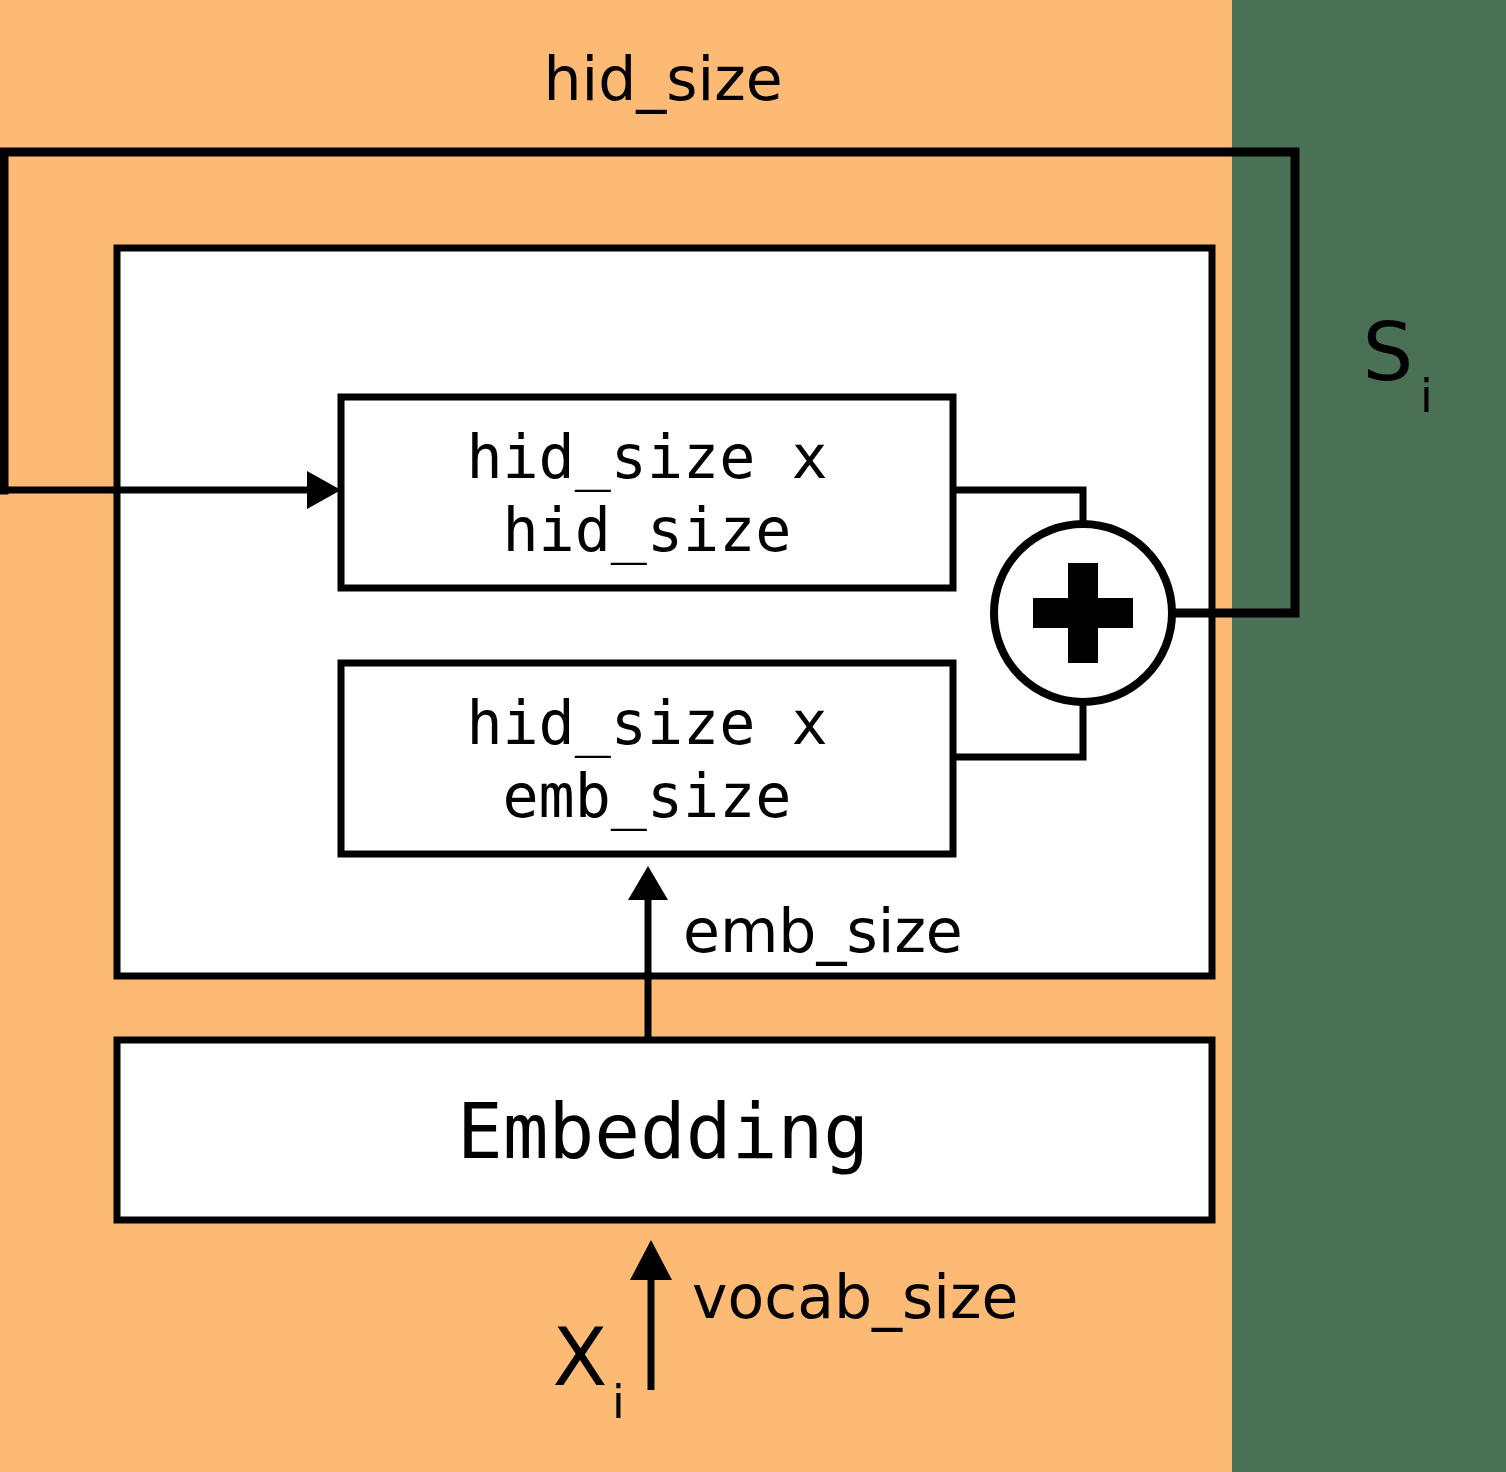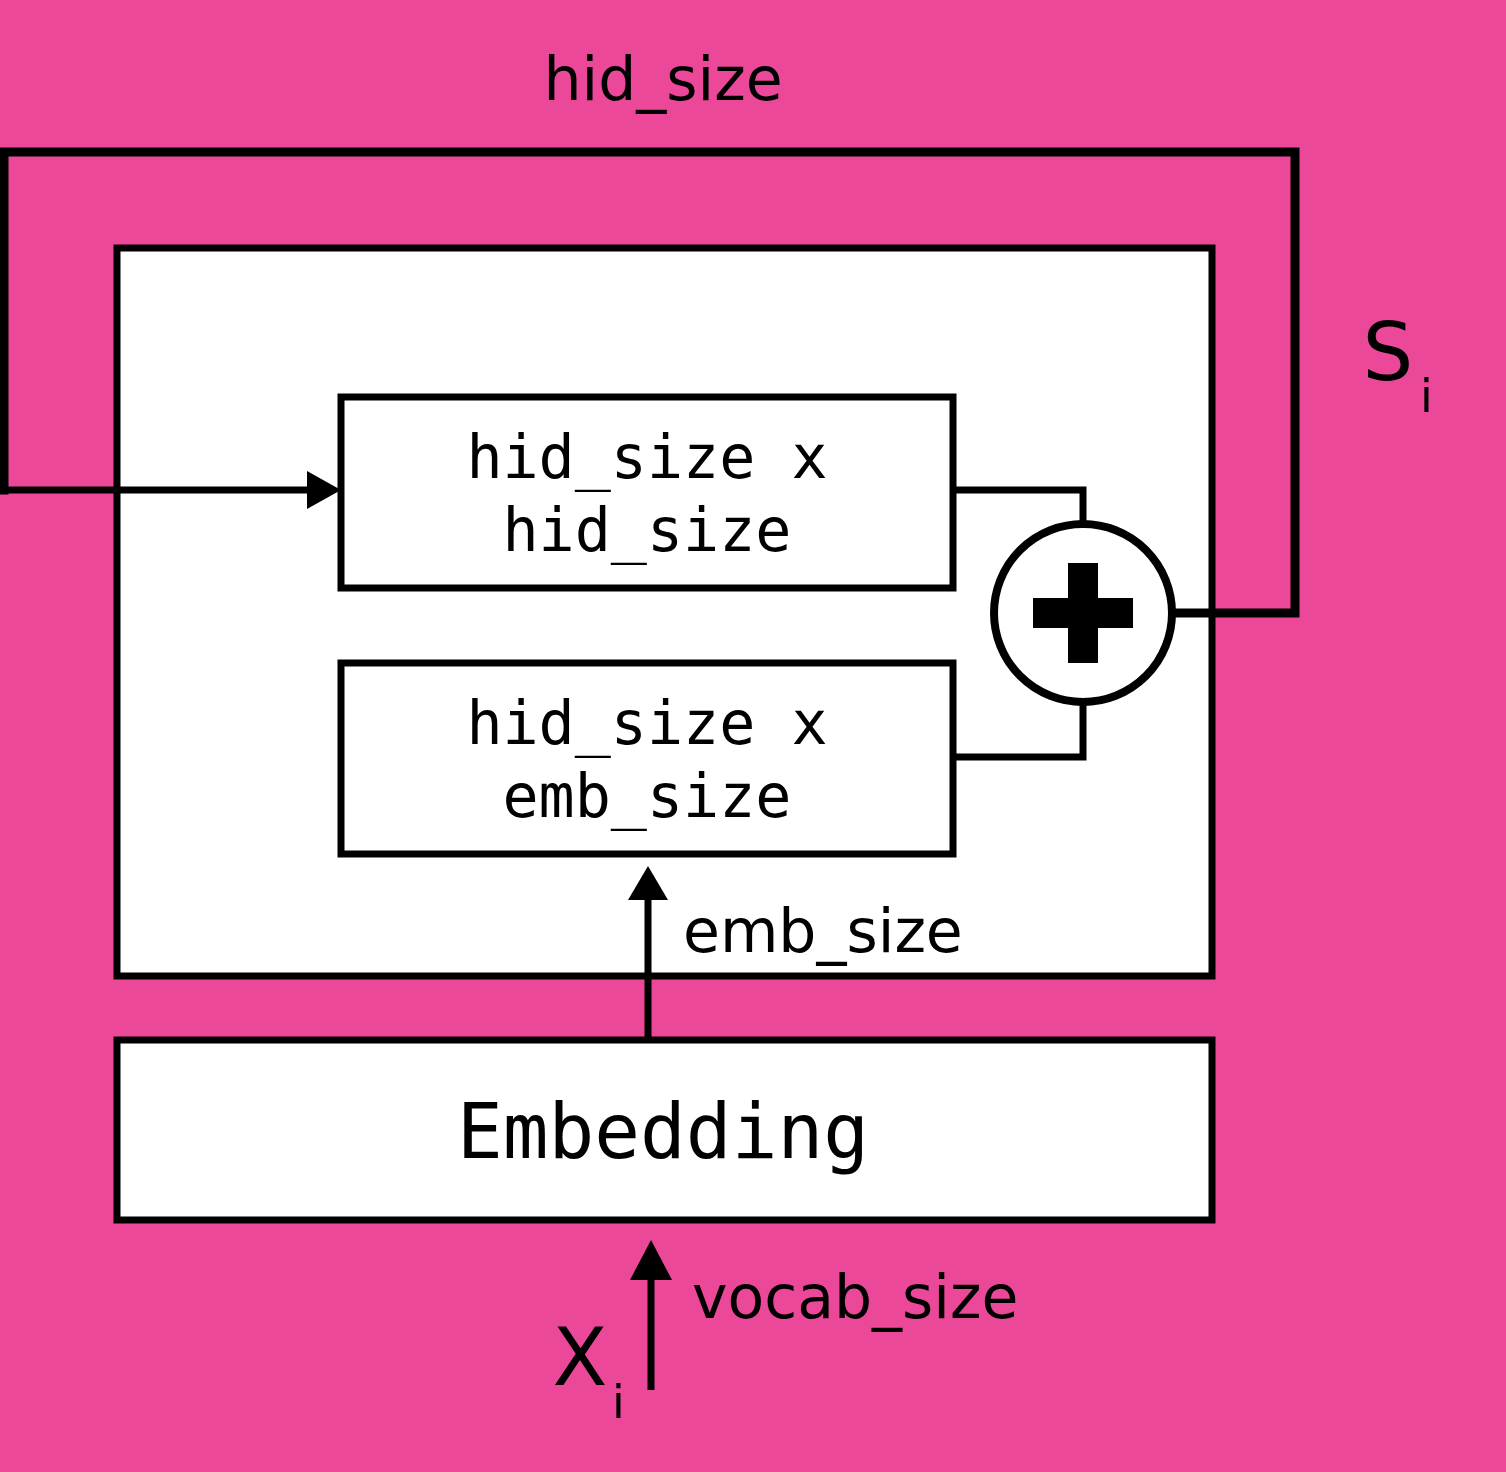--- a/index.html
+++ b/index.html
@@ -8,23 +8,23 @@
     background: #4a7055;
   }
   body {
     width: 1506px;
     height: 1472px;
     overflow: hidden;
     font-family: "DejaVu Sans", sans-serif;
   }
   #diagram-root {
     position: relative;
-    width: 1506px;
+    width: 1232px;
     height: 1472px;
-    background: #ec4899;
+    background: #fdba74;
   }
   svg.diagram-canvas {
     position: absolute;
     top: 0;
     left: 0;
     width: 1506px;
     height: 1472px;
     display: block;
   }
   .panel-fill { fill: #ffffff; }

